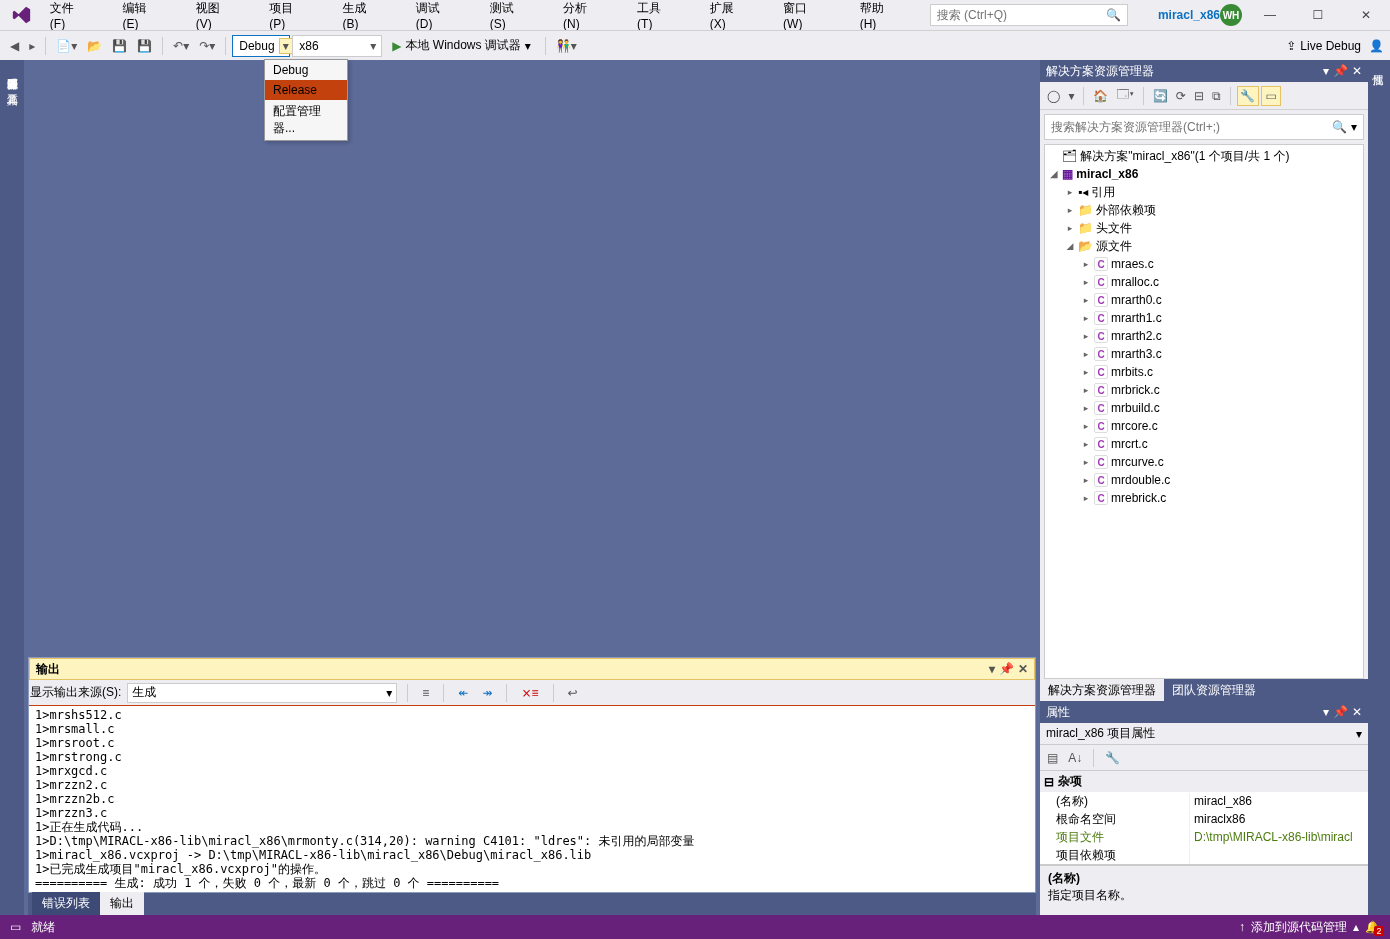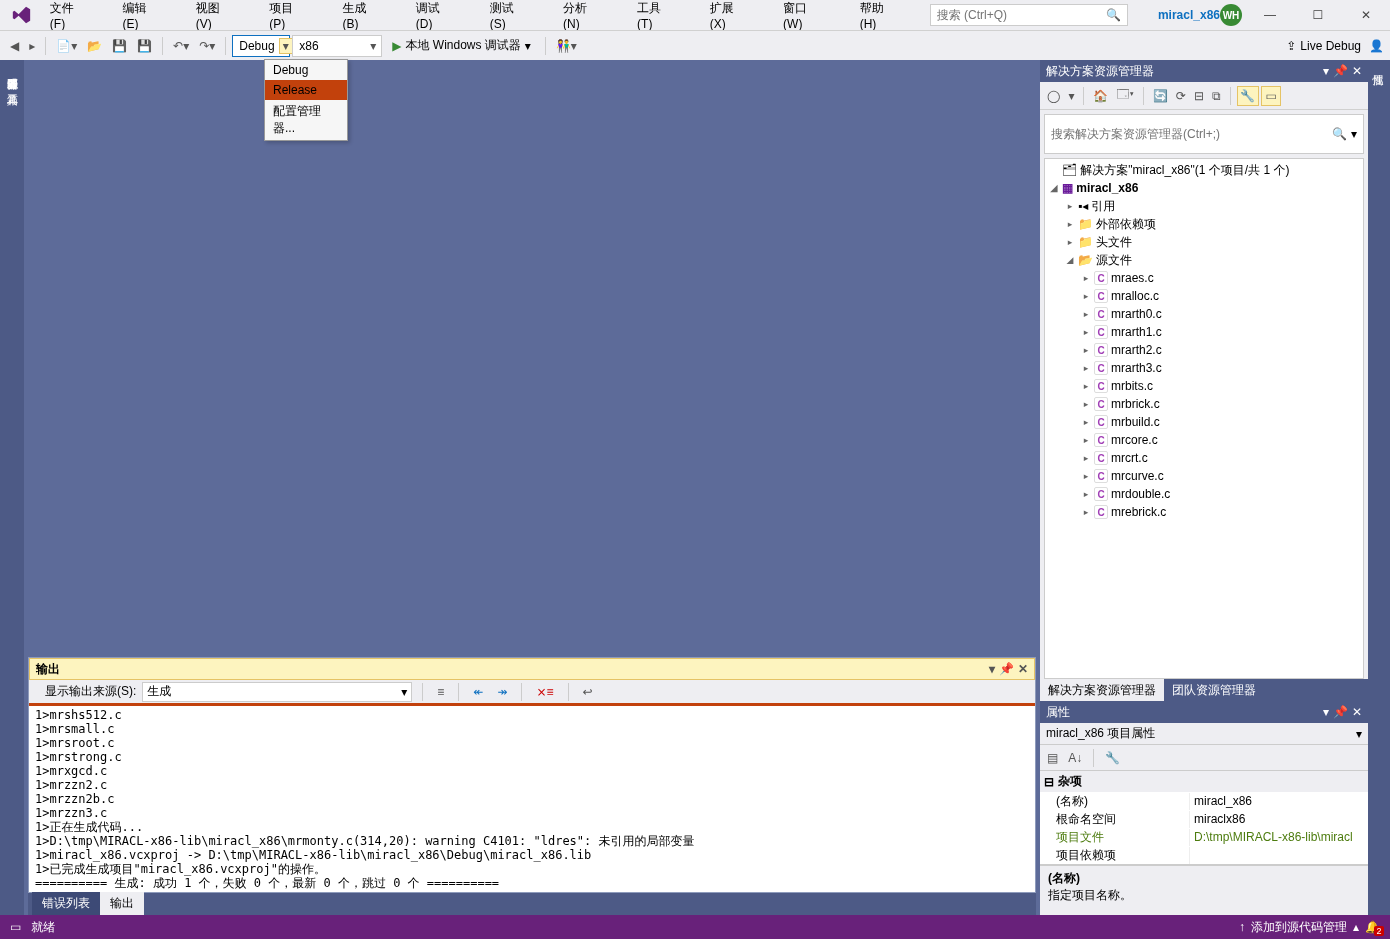--- a/index.html
+++ b/index.html
@@ -31,33 +31,33 @@
 .toolbar-right { margin-left: auto; display: flex; align-items: center; gap: 8px; }
 .live-share { display: flex; align-items: center; gap: 4px; cursor: pointer; }
 .main-area { flex: 1; display: flex; min-height: 0; }
 .left-rail { width: 24px; background: #4d5a86; display: flex; flex-direction: column; align-items: center; padding-top: 2px; color: #fff;}
 .rail-tab { writing-mode: vertical-rl; padding: 8px 2px; font-size: 11px; cursor: pointer; }
 .center-col { flex: 1; display: flex; flex-direction: column; min-width: 0;}
 .editor-area { flex: 1; background: #5d6b99; }
 .output-panel { background: #fff; display: flex; flex-direction: column; border: 1px solid #8e9bbc; margin: 0 4px 0 4px;}
 .output-title { background: #fdf4bf; border: 1px solid #e5c365; height: 22px; display: flex; align-items: center; padding: 0 6px; font-weight: bold; }
 .output-title .ctrls { margin-left: auto; display: flex; gap: 4px; color: #555;}
-.output-toolbar { height: 26px; background: #eeeef2; display: flex; align-items: center; padding: 0 16px; gap: 6px; border-bottom: 3px solid #c2410c;}
+.output-toolbar { height: 26px; background: #eeeef2; display: flex; align-items: center; padding: 0 1px; gap: 6px; border-bottom: 1px solid #c2410c;}
 .output-select { width: 270px; height: 20px; border: 1px solid #ccc; background: #fff; padding: 0 4px; display: flex; align-items: center; justify-content: space-between;}
 .output-content { flex: 1; padding: 2px 6px; font-family: NSimSun, SimSun, monospace; font-size: 12px; line-height: 14px; overflow: auto; white-space: pre; }
 .bottom-tabs { height: 22px; background: #4d5a86; display: flex; padding-left: 4px; align-items: flex-end; margin: 0 4px;}
 .bottom-tab { padding: 3px 10px; cursor: pointer; color: #fff; background: #3d4a76; font-size:12px;}
 .bottom-tab.active { background: #eeeef2; color: #000; }
 .right-col { width: 328px; display: flex; flex-direction: column; background: #eeeef2; }
 .panel-header { height: 22px; background: #4d5a86; color: #fff; display: flex; align-items: center; padding: 0 6px; font-size: 12px;}
 .panel-header .ctrls { margin-left: auto; display: flex; gap: 4px; font-size:11px;}
 .se-toolbar { height: 28px; background: #eeeef2; display: flex; align-items: center; padding: 0 4px; gap: 2px; border-bottom: 1px solid #d0d0d0;}
 .se-toolbtn { padding: 2px 3px; cursor: pointer; color:#555; font-size:12px;}
 .se-toolbtn.active{ background:#fdf4bf; border:1px solid #e5c365;}
-.se-search { height: 40px; border: 1px solid #ccc; margin: 4px; display: flex; align-items: center; padding: 0 6px; background:#fff;}
+.se-search { height: 26px; border: 1px solid #ccc; margin: 4px; display: flex; align-items: center; padding: 0 6px; background:#fff;}
 .se-search input { border: none; outline: none; flex: 1; color:#888;}
 .tree { flex: 1; overflow: auto; background: #fff; padding: 2px 0; border: 1px solid #ccc; margin: 0 4px;}
 .tree-row { display: flex; align-items: center; height: 18px; padding-left: 4px; cursor: pointer; gap: 3px;}
 .tree-row.bold { font-weight: bold; }
 .expander { width: 10px; color: #666; font-size: 9px; display:inline-block; text-align:center;}
 .c-icon { width: 14px; height: 14px; display: inline-flex; align-items: center; justify-content: center; background: #fff; color: #a03db5; font-weight: bold; font-size: 10px; border:1px solid #ddd; border-radius:2px;}
 .folder-icon { color: #dcb67a; }
 .se-tabs { height: 22px; background: #4d5a86; display: flex; }
 .se-tab { padding: 3px 8px; cursor: pointer; font-size: 12px; color:#fff;}
 .se-tab.active { background: #eeeef2; color:#000; }

